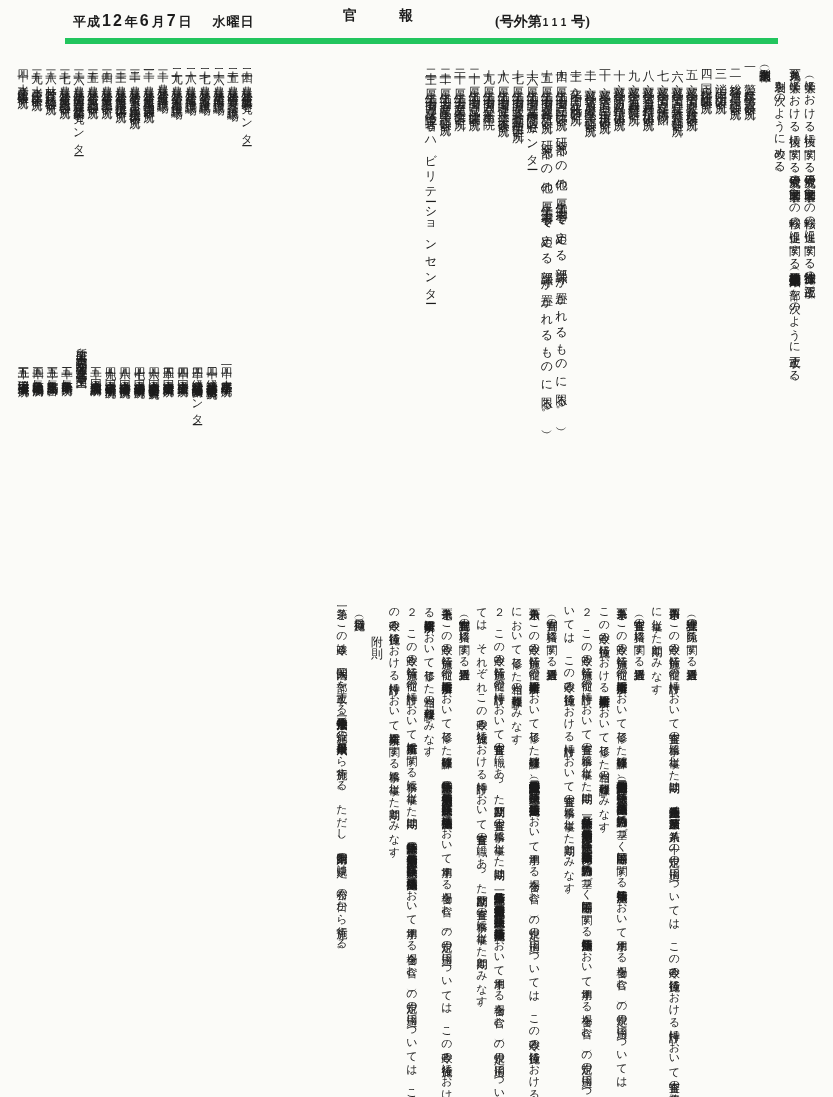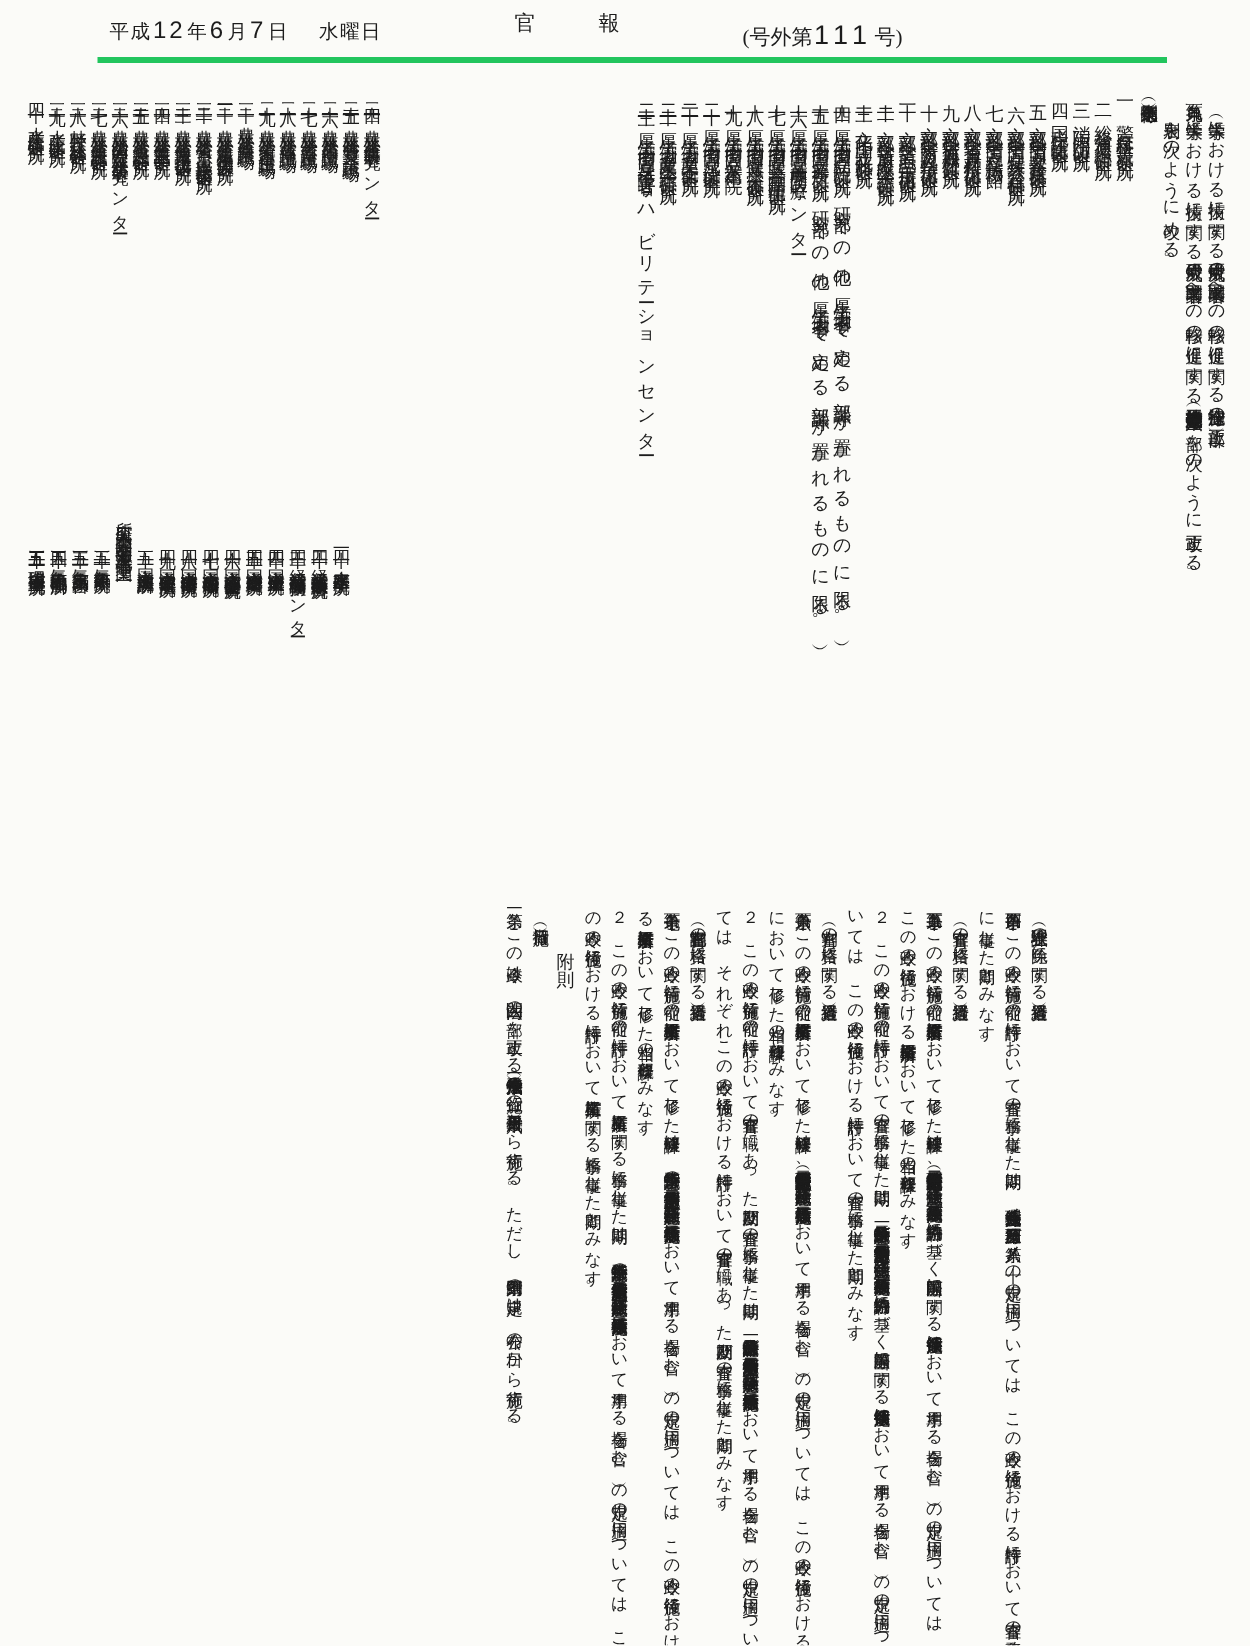--- a/index.html
+++ b/index.html
@@ -3,27 +3,27 @@
 <meta charset="utf-8">
 <style>
   html,body{margin:0;padding:0;background:#fbfbf8;}
   .page{
     position:relative;width:833px;height:1097px;margin:0 auto;
     background:#fbfbf8;color:#1c1c1c;overflow:hidden;
     font-family:"Liberation Serif","DejaVu Serif",serif;
   }
   
   .masthead{position:absolute;top:6px;left:65px;width:713px;height:32px;
-    border-bottom:4px solid #22c55e;}
+    border-bottom:6px solid #22c55e;font-weight:bold;}
   .m-date{position:absolute;left:8px;top:6px;font-size:13px;white-space:nowrap;letter-spacing:1px;}
   .m-date .num-latin{font-family:"Liberation Sans","DejaVu Sans",sans-serif;font-size:16px;letter-spacing:2px;padding:0 1px;}
   .m-weekday{margin-left:20px;}
   .m-title{position:absolute;left:278px;top:1px;font-size:14px;letter-spacing:42px;white-space:nowrap;}
   .m-issue{position:absolute;left:430px;top:7px;font-size:14px;white-space:nowrap;}
-  .m-issue .num-latin{font-family:"Liberation Sans","DejaVu Sans",sans-serif;font-size:18px;letter-spacing:4px;padding:0 1px;}
+  .m-issue .num-latin{font-family:"Liberation Sans","DejaVu Sans",sans-serif;font-size:10px;letter-spacing:4px;padding:0 1px;}
   
   .v{writing-mode:vertical-rl;text-orientation:mixed;}
   .v p{margin:0;}
   
   .part-a{position:absolute;top:60px;right:16px;height:497px;}
   .pre{font-size:11.5px;line-height:15px;letter-spacing:0.2px;}
   .pre.ind1{text-indent:1em;}
   .ap-item{font-size:12px;line-height:14.5px;letter-spacing:2.8px;
     text-indent:-26px;padding-inline-start:26px;}
   .ap-item .name{margin-inline-start:11px;}

